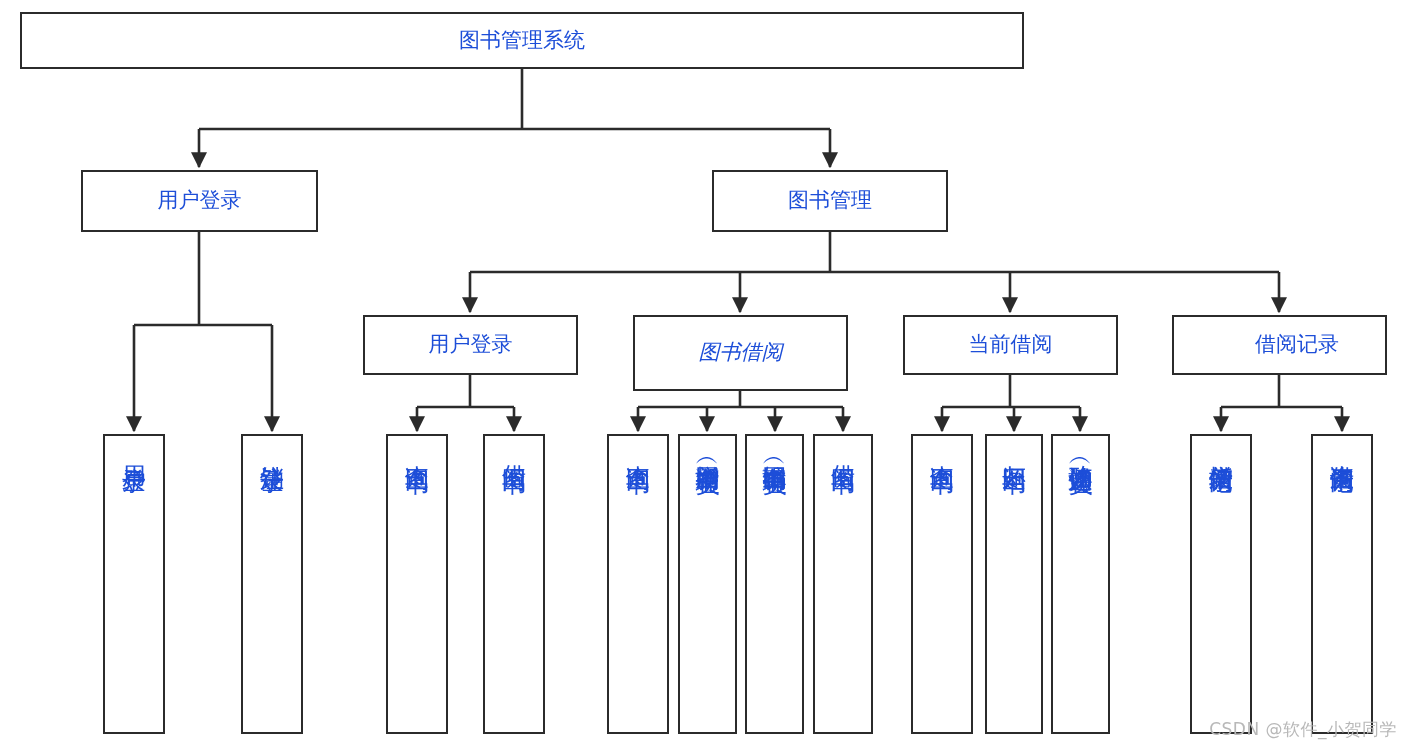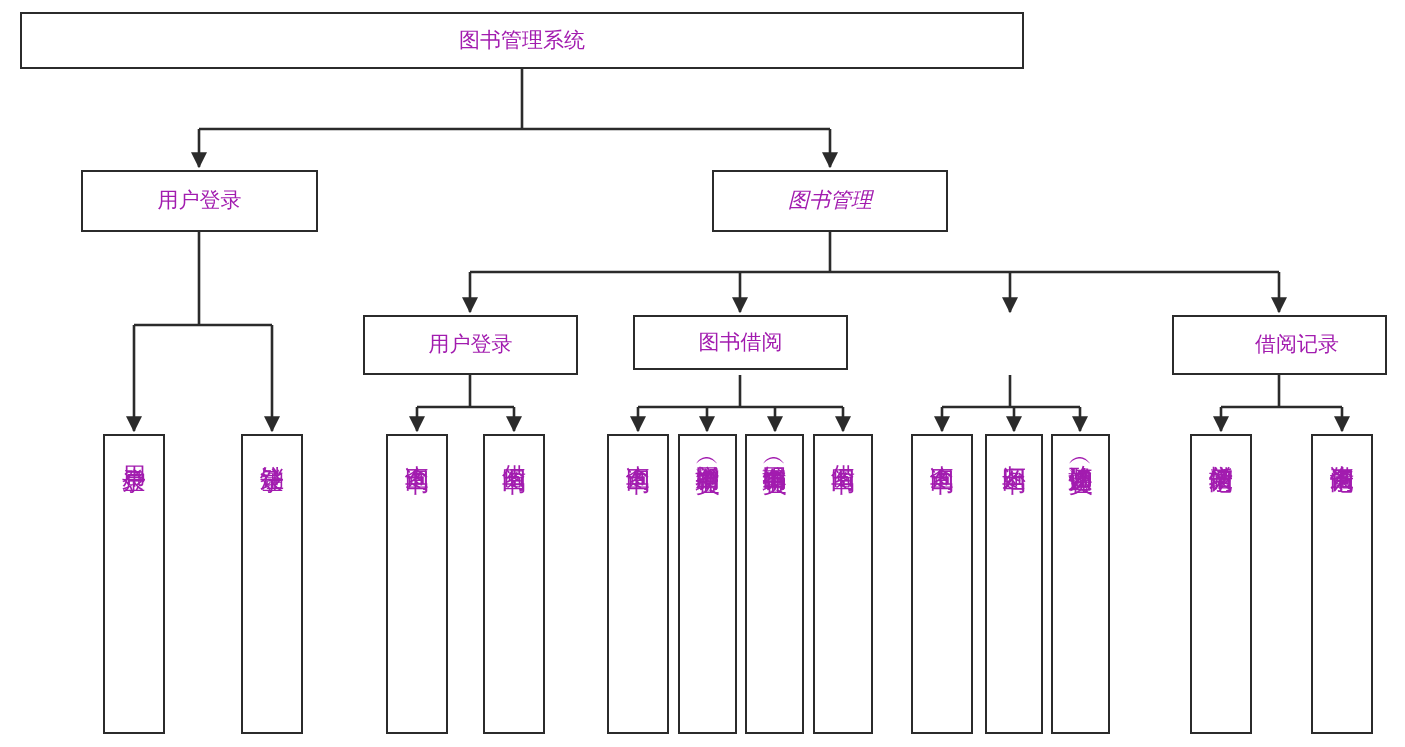--- a/index.html
+++ b/index.html
@@ -29,21 +29,21 @@
     position: absolute;
     box-sizing: border-box;
     background: #ffffff;
     border: 2.5px solid #2b2b2b;
     display: flex;
     align-items: center;
     justify-content: center;
     z-index: 2;
   }
   .node-label {
-    color: #a21caf;
+    color: #1d4ed8;
     line-height: 1.12;
     text-align: center;
     white-space: pre;
   }
   .h-node .node-label {
     font-size: 21px;
   }
   .v-node {
     padding: 10px 0;
     align-items: flex-start;
@@ -125,29 +125,32 @@
     </g>
   </svg>
 
   <div class="node h-node" style="left:20px; top:12px; width:1004px; height:57px;">
     <span class="node-label">图书管理系统</span>
   </div>
 
   <div class="node h-node" style="left:81px; top:170px; width:237px; height:62px;">
     <span class="node-label">用户登录</span>
   </div>
-  <div class="node h-node" style="left:712px; top:170px; width:236px; height:62px;font-style:italic;">
+  <div class="node h-node" style="left:712px; top:170px; width:236px; height:62px;">
     <span class="node-label">图书管理</span>
   </div>
 
   <div class="node h-node" style="left:363px; top:315px; width:215px; height:60px;">
     <span class="node-label">用户登录</span>
   </div>
-  <div class="node h-node" style="left:633px; top:315px; width:215px; height:55px;">
+  <div class="node h-node" style="left:633px; top:315px; width:215px; height:76px;font-style:italic;">
     <span class="node-label">图书借阅</span>
+  </div>
+  <div class="node h-node" style="left:903px; top:315px; width:215px; height:60px;">
+    <span class="node-label">当前借阅</span>
   </div>
   <div class="node h-node" style="left:1172px; top:315px; width:215px; height:60px;padding-left:35px;">
     <span class="node-label">借阅记录</span>
   </div>
 
   <div class="node v-node" style="left:103px; top:434px; width:62px; height:300px;">
     <span class="node-label">用户登录</span>
   </div>
   <div class="node v-node" style="left:241px; top:434px; width:62px; height:300px;">
     <span class="node-label">注销登录</span>
@@ -183,14 +186,15 @@
     <span class="node-label">确认归还（管理员）</span>
   </div>
 
   <div class="node v-node deep" style="left:1190px; top:434px; width:62px; height:300px;">
     <span class="node-label">新增借阅记录</span>
   </div>
   <div class="node v-node deep" style="left:1311px; top:434px; width:62px; height:300px;">
     <span class="node-label">查询借阅记录</span>
   </div>
 
+  <div class="watermark">CSDN @软件_小贺同学</div>
 
 </div>
 
 </body></html>

